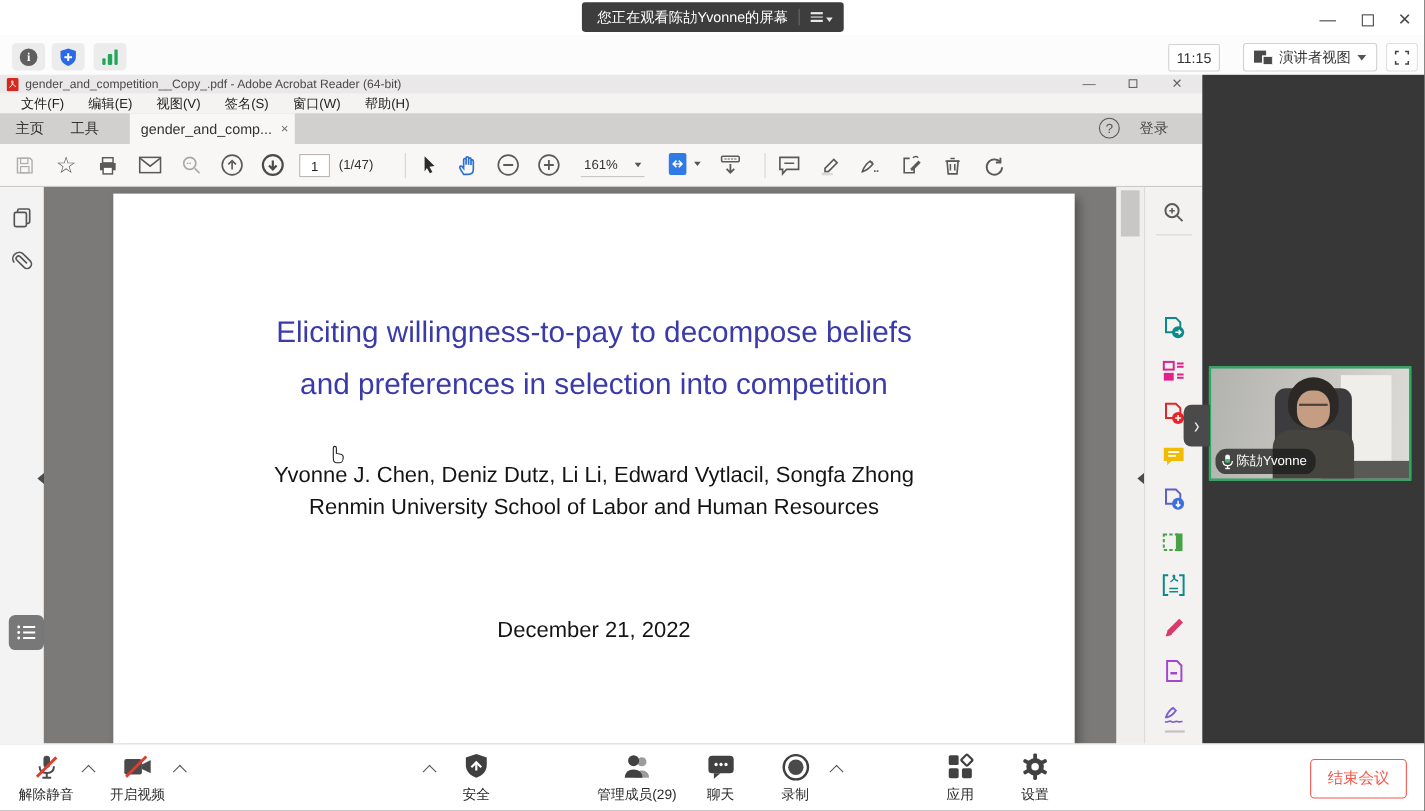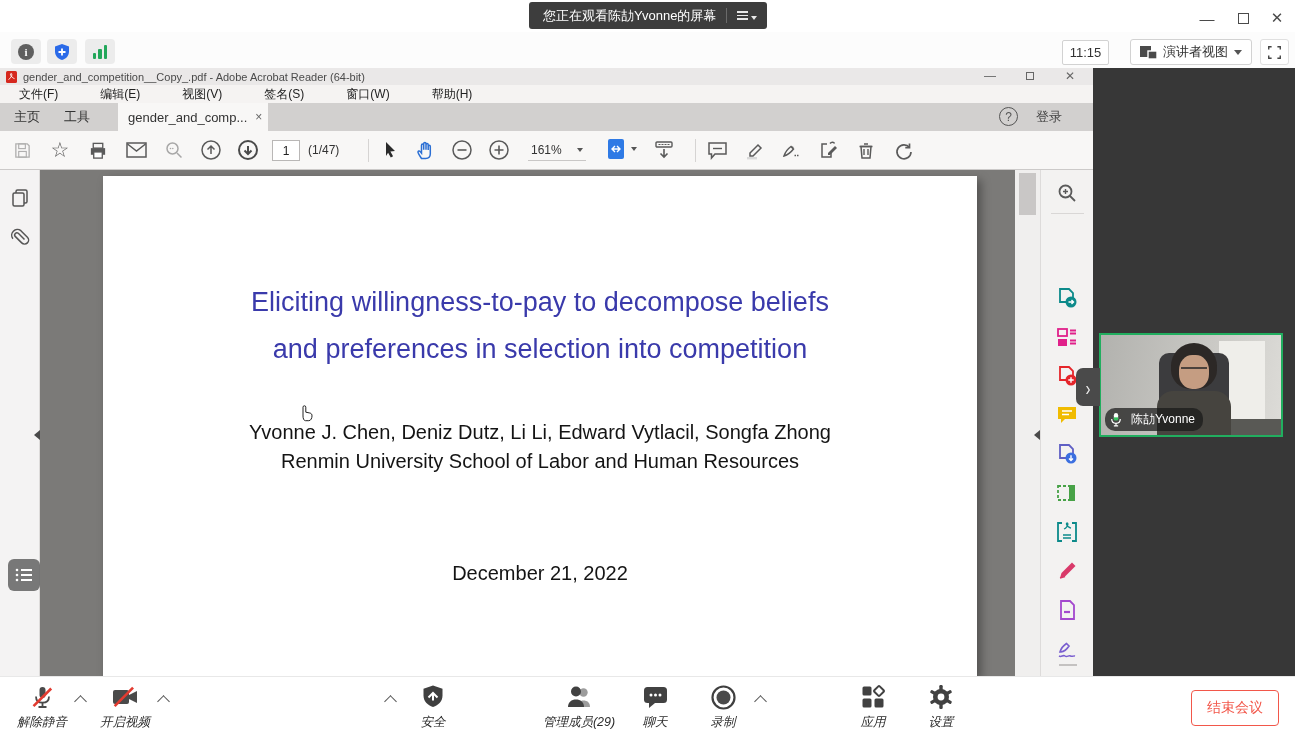--- a/index.html
+++ b/index.html
@@ -30,21 +30,21 @@
   .view-btn { position:absolute; left:1130px; top:7px; height:26px; padding:0 9px; background:#fff; border:1px solid #d2d2d2; border-radius:3px; display:flex; align-items:center; gap:6px; font-size:13px; color:#333; }
   .view-btn .caret { width:0; height:0; border-left:4px solid transparent; border-right:4px solid transparent; border-top:5px solid #555; }
   .fs-btn { position:absolute; left:1260px; top:7px; width:29px; height:26px; background:#fff; border:1px solid #e0e0e0; border-radius:3px; display:flex; align-items:center; justify-content:center; }
 
   
   .acrobat { position:absolute; left:0; top:68px; width:1093px; height:608px; background:#f4f3f3; font-size:12px; }
   .ac-titlebar { position:absolute; left:0; top:0; width:100%; height:17px; background:#eae8e8; display:flex; align-items:center; padding-left:6px; gap:6px; color:#4a4a4a; font-size:11px; }
   .ac-win { position:absolute; top:0; width:30px; height:16px; color:#666; font-size:12px; display:flex; align-items:center; justify-content:center; }
   .acw-min { left:975px; } .acw-max { left:1015px; } .acw-close { left:1055px; }
   .acw-max i { width:8px; height:8px; border:1.2px solid #666; display:block; }
-  .ac-menubar { position:absolute; left:0; top:17px; width:100%; height:18px; background:#f5f3f2; display:flex; align-items:center; padding-left:8px; color:#222;gap:20px; }
+  .ac-menubar { position:absolute; left:0; top:17px; width:100%; height:18px; background:#f5f3f2; display:flex; align-items:center; padding-left:8px; color:#222; }
   .ac-menu-item { padding:0 11px; font-size:12px; }
   .ac-tabbar { position:absolute; left:0; top:35px; width:100%; height:28px; background:#d2d0cf; }
   .ac-tab { position:absolute; top:0; height:28px; display:flex; align-items:center; font-size:13px; color:#333; }
   .tab-home { left:14px; } .tab-tools { left:64px; }
   .tab-doc { left:118px; width:150px; background:#f8f7f6; padding:0 10px; justify-content:space-between; color:#333; }
   .tab-doc .x { color:#666; font-size:12px; margin-left:8px; }
   .help-circle { position:absolute; left:999px; top:4px; width:19px; height:19px; border:1.3px solid #555; border-radius:50%; color:#555; font-size:12px; display:flex; align-items:center; justify-content:center; }
   .login { position:absolute; left:1036px; top:5px; font-size:13px; color:#444; }
   .ac-toolbar { position:absolute; left:0; top:63px; width:100%; height:39px; background:#f8f7f6; border-bottom:1px solid #cccac9; }
   .ti { position:absolute; top:6px; width:28px; height:26px; display:flex; align-items:center; justify-content:center; color:#5a5a5a; }
@@ -87,27 +87,27 @@
   .video-panel { position:absolute; left:1093px; top:68px; width:202px; height:608px; background:#373737; }
   .video-tile { position:absolute; left:6px; top:265px; width:184px; height:104px; border:2px solid #21ae5f; background:#9a9a96; overflow:hidden; }
   .vt-wall { position:absolute; left:0; top:0; width:100%; height:100%; background:linear-gradient(100deg,#b2b2ae 0%,#c9c8c4 55%,#dddcd8 100%); }
   .vt-door { position:absolute; left:118px; top:6px; width:46px; height:86px; background:#efeeea; }
   .vt-floor { position:absolute; left:100px; top:84px; width:84px; height:20px; background:#59595s5; background:#595955; }
   .vt-chair { position:absolute; left:58px; top:18px; width:70px; height:80px; background:#3c3c3e; border-radius:10px 10px 0 0; }
   .vt-hair { position:absolute; left:70px; top:8px; width:46px; height:46px; background:#2c2826; border-radius:50% 50% 42% 42%; }
   .vt-face { position:absolute; left:78px; top:20px; width:30px; height:34px; background:#c59d82; border-radius:44%; }
   .vt-glasses { position:absolute; left:80px; top:32px; width:26px; height:7px; border-top:2px solid #4c423c; }
   .vt-body { position:absolute; left:56px; top:56px; width:74px; height:48px; background:#46443f; border-radius:16px 16px 0 0; }
-  .vt-name { position:absolute; left:4px; bottom:4px; height:23px; background:rgba(25,25,25,0.72); border-radius:10px; display:flex; align-items:center; gap:9px; padding:0 8px 0 5px; color:#fff; font-size:12px; }
+  .vt-name { position:absolute; left:4px; bottom:4px; height:23px; background:rgba(25,25,25,0.72); border-radius:10px; display:flex; align-items:center; gap:2px; padding:0 8px 0 5px; color:#fff; font-size:12px; }
 
   
   .bottom-bar { position:absolute; left:0; top:676px; width:1295px; height:61px; background:#ffffff; border-top:1px solid #e8e8e8; }
   .bb-btn { position:absolute; top:6px; width:84px; display:flex; flex-direction:column; align-items:center; gap:3px; }
   .bb-icon { height:28px; display:flex; align-items:center; justify-content:center; }
-  .bb-label { font-size:12.5px; color:#2b2b2b; white-space:nowrap;font-style:italic; }
+  .bb-label { font-size:12.5px; color:#2b2b2b; white-space:nowrap; }
   .bb-chev { position:absolute; top:20px; width:9px; height:9px; border-left:1.6px solid #555; border-top:1.6px solid #555; transform:rotate(45deg); }
   .end-btn { position:absolute; left:1191px; top:13px; width:88px; height:36px; border:1px solid #f2574a; border-radius:4px; color:#f2574a; font-size:14px; background:#fff; display:flex; align-items:center; justify-content:center; }
 </style>
 </head>
 <body>
 
 <div class="screen">
 
   <div class="titlebar">
     <div class="share-pill">

